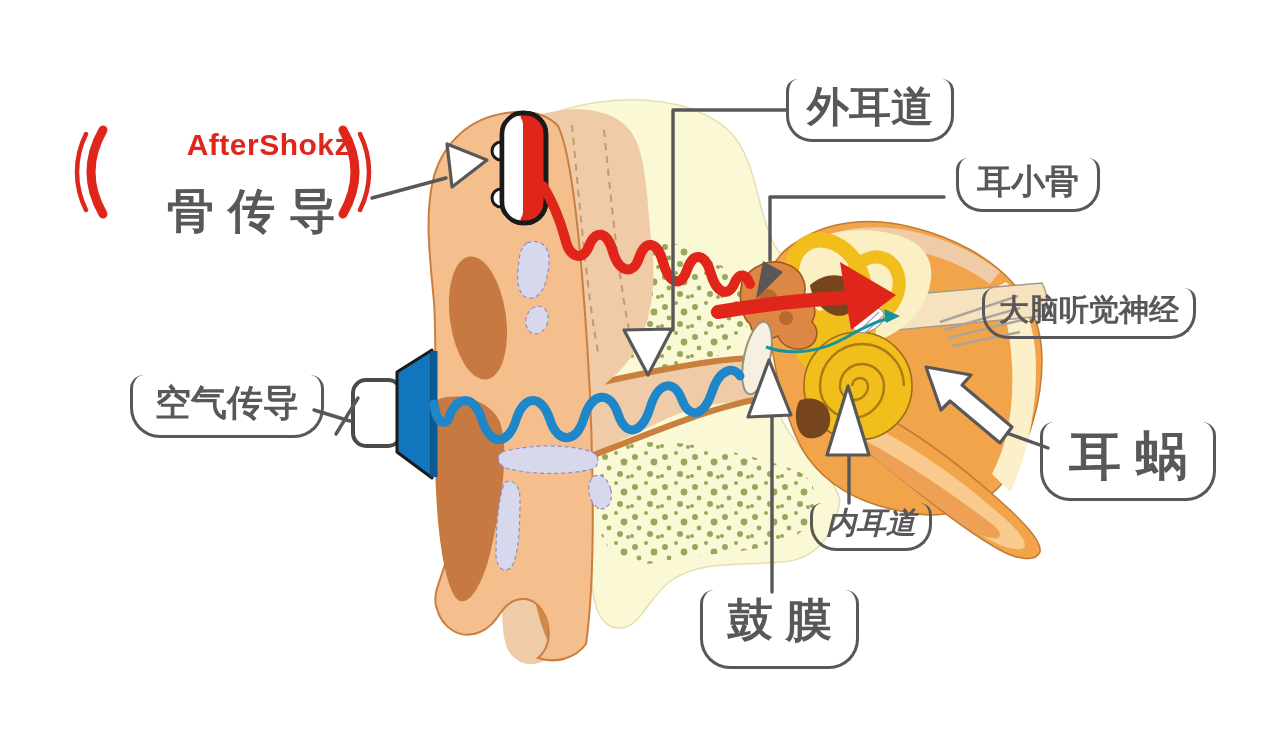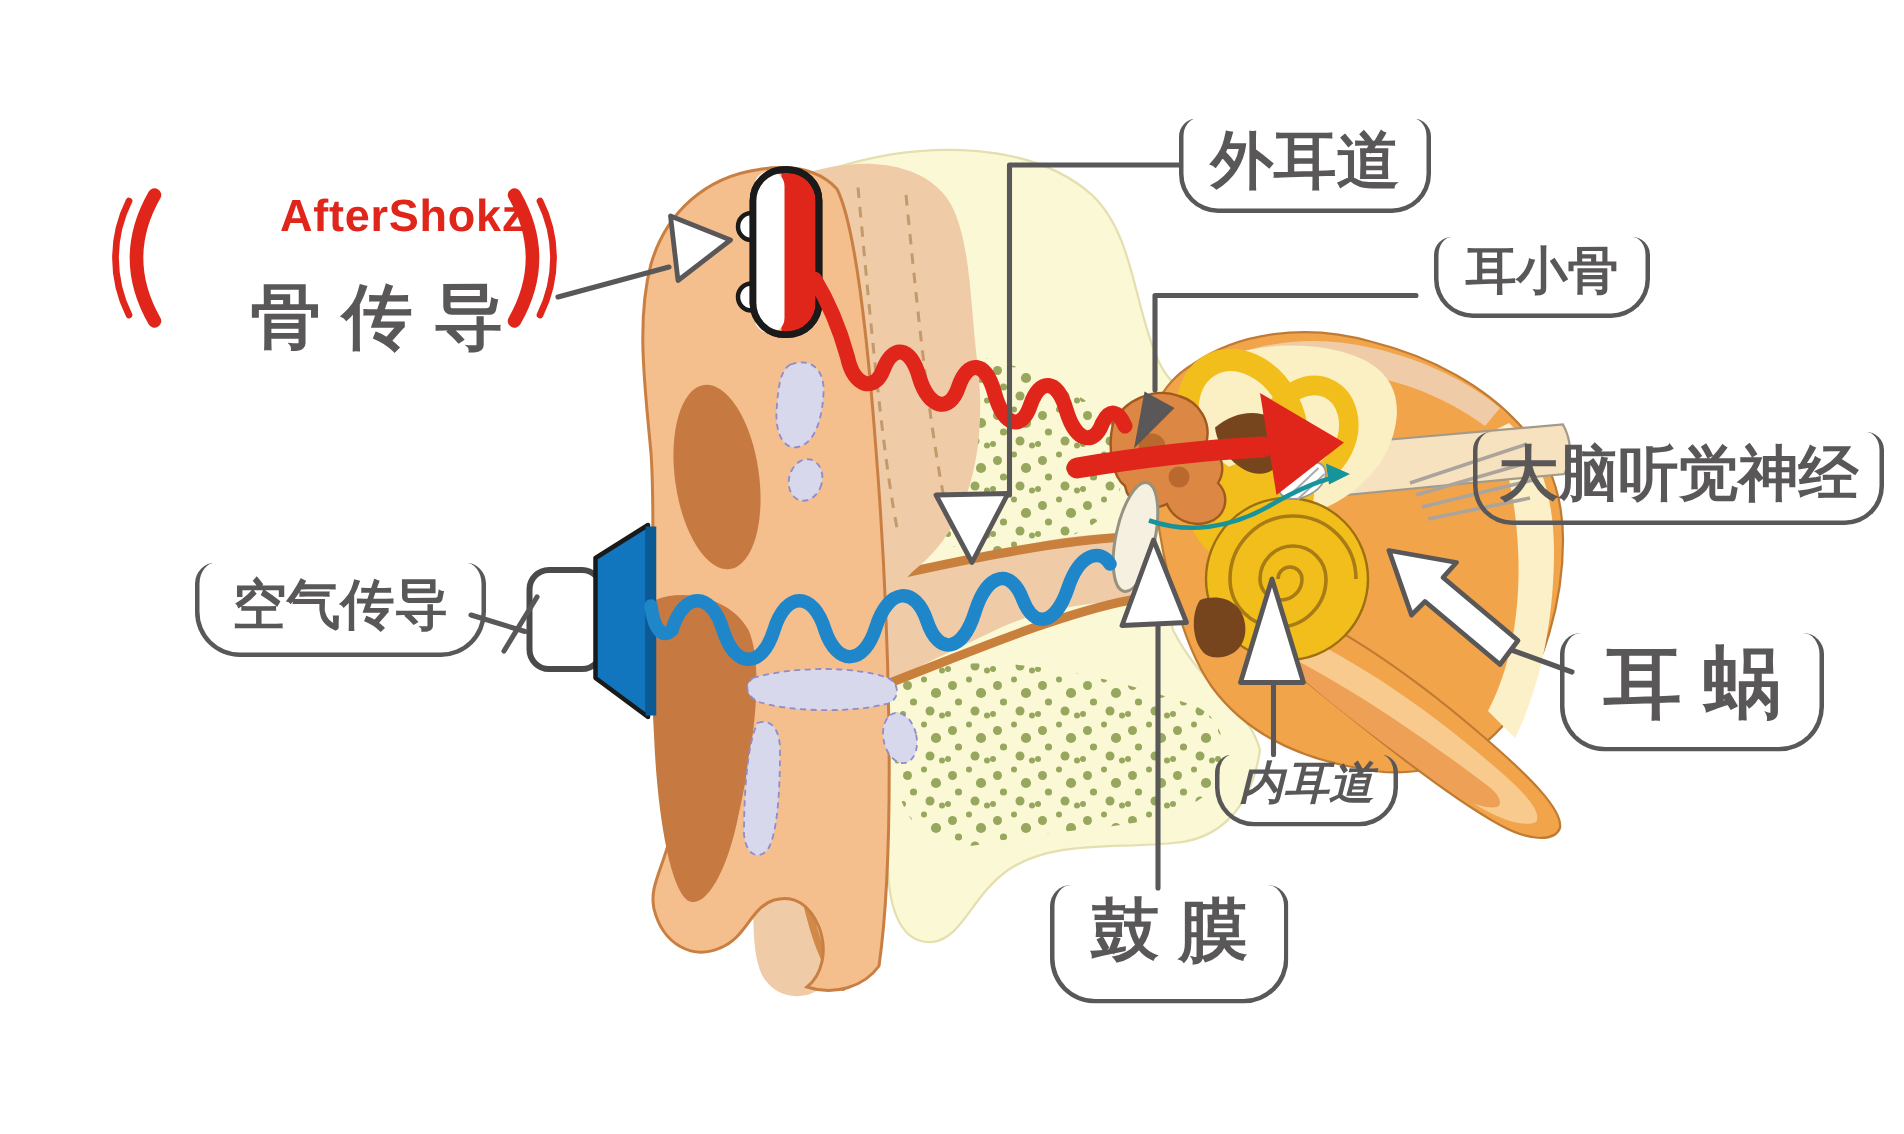--- a/index.html
+++ b/index.html
@@ -13,21 +13,21 @@
     border:3.5px solid var(--label_gray,#595757);
     border-top:none;
     border-radius:12px 12px 26px 26px;
     background:rgba(255,255,255,.0);
     line-height:1.15;
     white-space:nowrap;
     text-align:center;
   }
   .lbl-waierdao{left:786px;top:79px;font-size:42px;padding:4px 18px 8px;}
   .lbl-erxiaogu{left:944px;top:158px;font-size:34px;padding:4px 18px 8px;margin-left:12px;}
-  .lbl-danao{left:982px;top:288px;font-size:40px;padding:5px 14px 8px;}
+  .lbl-danao{left:982px;top:288px;font-size:30px;padding:5px 14px 8px;}
   .lbl-erwo{left:1040px;top:422px;font-size:52px;padding:5px 26px 11px;border-radius:14px 14px 30px 30px;}
   .lbl-neierdao{left:810px;top:503px;font-size:30px;padding:3px 13px 7px;font-style:italic;}
   .lbl-gumo{left:700px;top:590px;font-size:46px;padding:4px 24px 19px;border-radius:14px 14px 30px 30px;}
   .lbl-kongqi{left:130px;top:375px;font-size:36px;padding:7px 22px 12px;border-radius:14px 14px 30px 30px;}
   .brand{position:absolute;left:104px;top:128px;width:246px;text-align:right;}
   .brand-name{color:var(--accent_red,#D8261C);font-weight:700;font-size:30px;letter-spacing:.5px;}
   .brand-mode{color:var(--label_gray,#595757);font-weight:700;font-size:47px;letter-spacing:14px;margin-left:14px;margin-top:18px;}
   
   .red-s{stroke:var(--accent_red,#E0251B);}
   .red-f{fill:var(--accent_red,#E0251B);}

